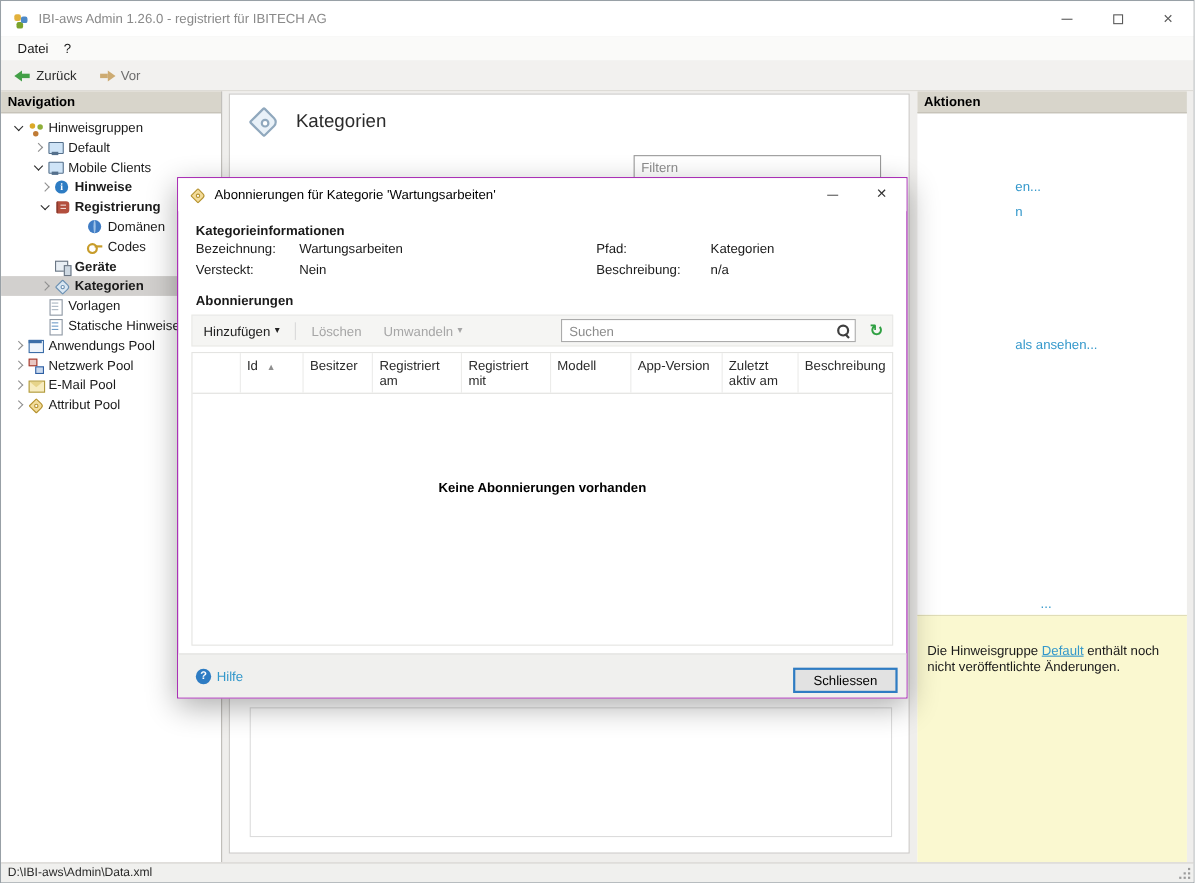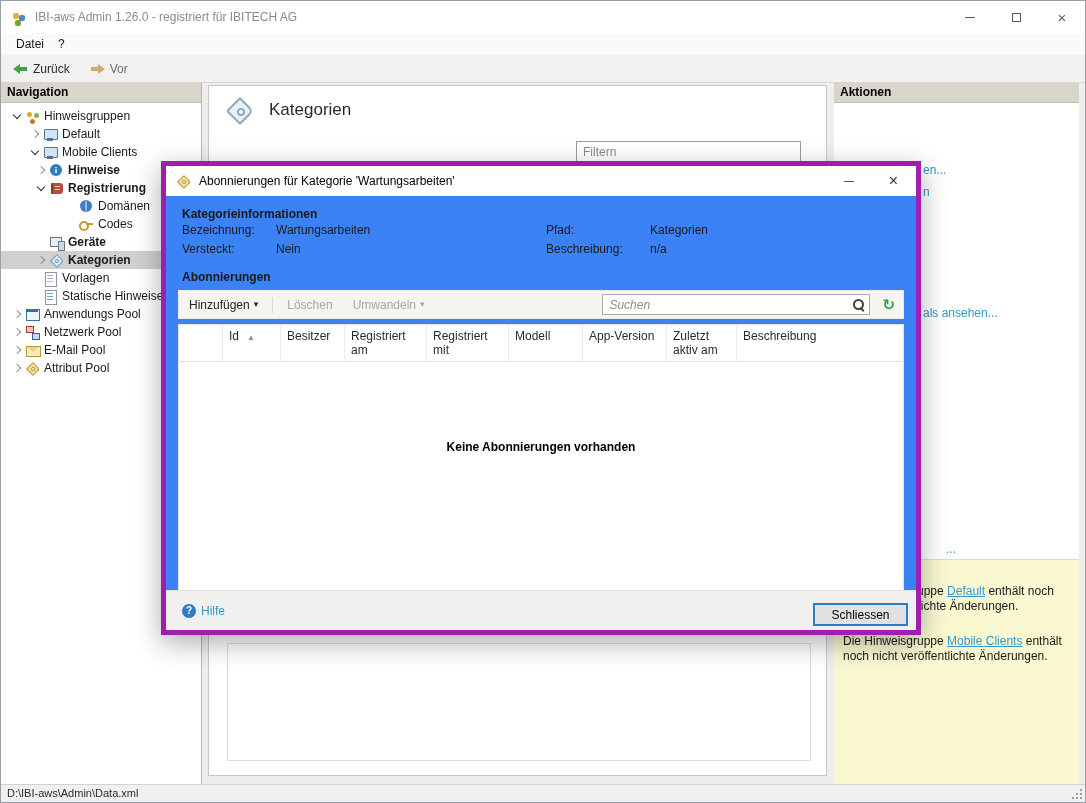--- a/index.html
+++ b/index.html
@@ -99,36 +99,36 @@
   .frag { position:absolute; color:#3498cb; white-space:nowrap; }
   #frag0 { left:89px; top:80px; }
   #frag1 { left:89px; top:102px; }
   #frag2 { left:89px; top:223px; }
   #frag3 { left:112px; top:459px; }
   .notify-box { position:absolute; left:0; right:0; top:476px; bottom:0; background:#faf8d0; border-top:1px solid #e0ddb8; padding:24px 9px 0 9px; line-height:15px; }
   .notify { margin-bottom:20px; }
   .nlink { color:#3498cb; text-decoration:underline; }
 
   
-  .dialog { position:absolute; left:160px; top:160px; width:760px; height:474px; background:#3b82f6; border:5px solid #a21caf; box-shadow:0 8px 26px rgba(0,0,0,.32); z-index:10; }
+  .dialog { position:absolute; left:160px; top:160px; width:664px; height:474px; background:#ffffff; border:1px solid #a21caf; box-shadow:0 8px 26px rgba(0,0,0,.32); z-index:10; }
   .dialog-titlebar { position:absolute; top:0; left:0; right:0; height:30px; display:flex; align-items:center; padding-left:10px; background:#fff; }
   .dialog-title { margin-left:8px; color:#000; }
   .dialog-controls { position:absolute; right:0; top:0; height:30px; display:flex; }
   .dlg-btn { width:45px; height:30px; display:flex; align-items:center; justify-content:center; }
   .sec-h { position:absolute; font-weight:bold; color:#1a1a1a; }
   #info-h { left:16px; top:41px; }
   #abo-h { left:16px; top:104px; }
   .fld { position:absolute; white-space:nowrap; color:#1a1a1a; }
   .dlg-toolbar { position:absolute; left:12px; right:12px; top:124px; height:29px; background:#f5f5f3; border:1px solid #e9e9e7; display:flex; align-items:center; padding:0 4px; gap:8px; }
   .tb-btn { display:flex; align-items:center; gap:4px; color:#222; padding:3px 6px; }
   .tb-btn.disabled { color:#a6a6a6; }
   .tb-sep { width:1px; height:16px; background:#d9d9d9; }
   .caret { font-size:9px; line-height:1; }
   .dlg-search { margin-left:auto; position:relative; width:268px; height:21px; }
-  .dlg-search .text-input { border-color:#ababab;font-style:italic; }
+  .dlg-search .text-input { border-color:#ababab; }
   .refresh { color:#2fa042; font-size:15px; font-weight:bold; margin:0 4px; line-height:1; }
 
   .grid { position:absolute; left:12px; right:12px; top:158px; height:267px; border:1px solid #e4e4e2; background:#fff; }
   .grid-header { display:flex; height:37px; border-bottom:1px solid #e0e0de; }
   .gcol { border-right:1px solid #ececea; padding:4px 6px; color:#2b2b2b; line-height:14px; display:flex; align-items:flex-start; }
   .gcol:last-child { border-right:none; }
   .c0{width:44px} .c1{width:58px} .c2{width:64px} .c3{width:82px} .c4{width:82px} .c5{width:74px} .c6{width:84px} .c7{width:70px} .c8{flex:1}
   .sort { font-size:8px; color:#8f8f8f; margin-left:8px; margin-top:2px; }
   .grid-empty { position:absolute; top:115px; left:0; right:0; text-align:center; color:#000;font-weight:bold; }
 
@@ -276,23 +276,20 @@
 
     <div class="actions-panel">
       <div class="panel-header">Aktionen</div>
       <span class="frag" id="frag0">en...</span>
       <span class="frag" id="frag1">n</span>
       <span class="frag" id="frag2">als ansehen...</span>
       <span class="frag" id="frag3">...</span>
       <div class="notify-box">
         <div class="notify">
           <span>Die Hinweisgruppe </span><span class="nlink">Default</span><span> enthält noch nicht veröffentlichte Änderungen.</span>
-        </div>
-        <div class="notify">
-          <span>Die Hinweisgruppe </span><span class="nlink">Mobile Clients</span><span> enthält noch nicht veröffentlichte Änderungen.</span>
         </div>
       </div>
     </div>
 
   </div>
 
   <div class="dialog">
     <div class="dialog-titlebar">
       <span class="ic ic-tag gold"></span>
       <span class="dialog-title">Abonnierungen für Kategorie 'Wartungsarbeiten'</span>

